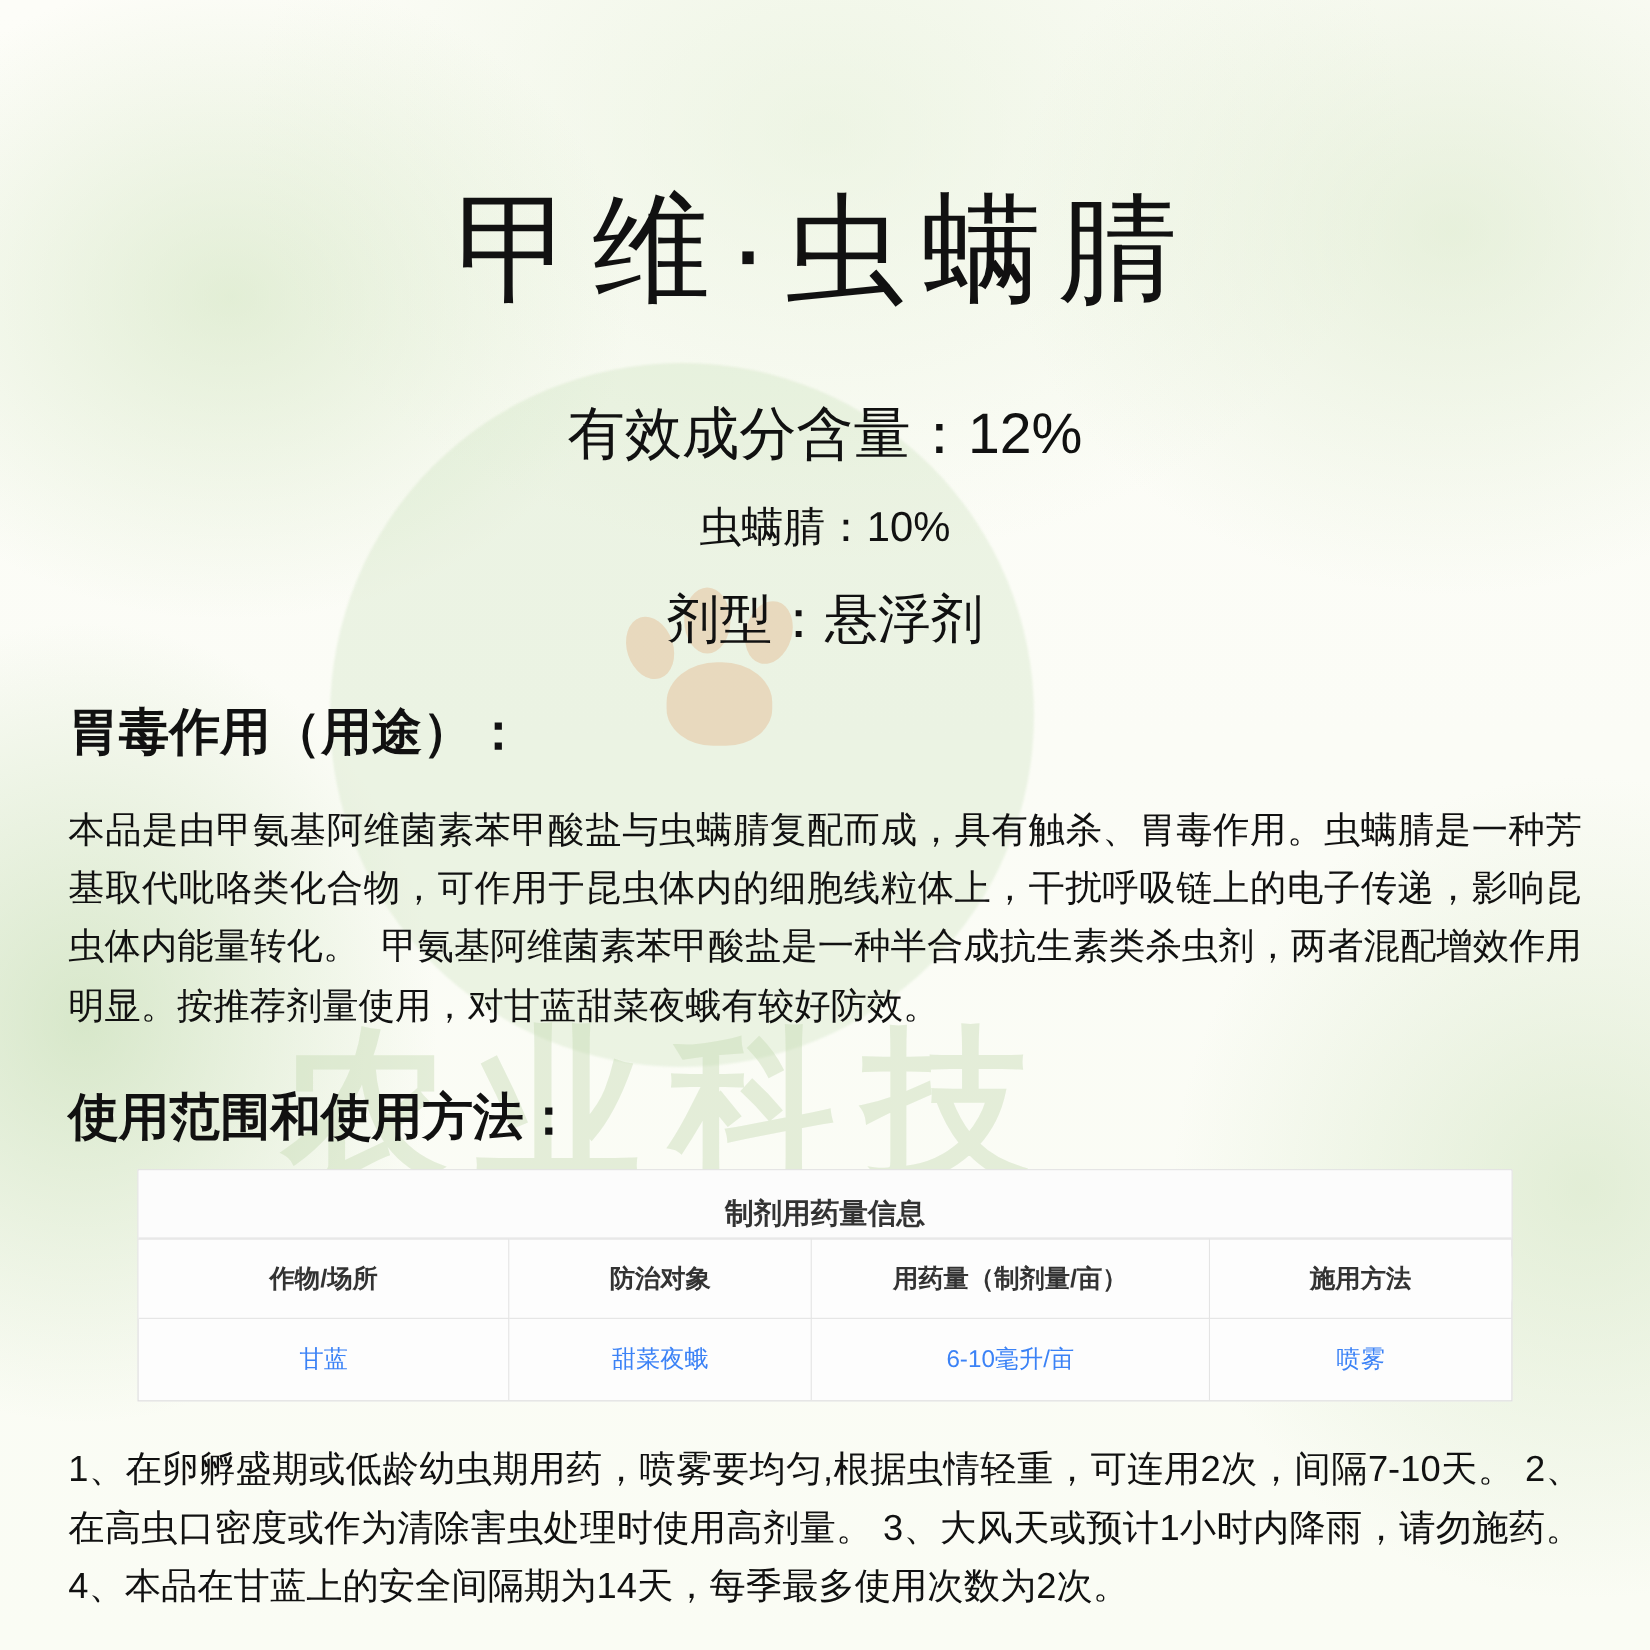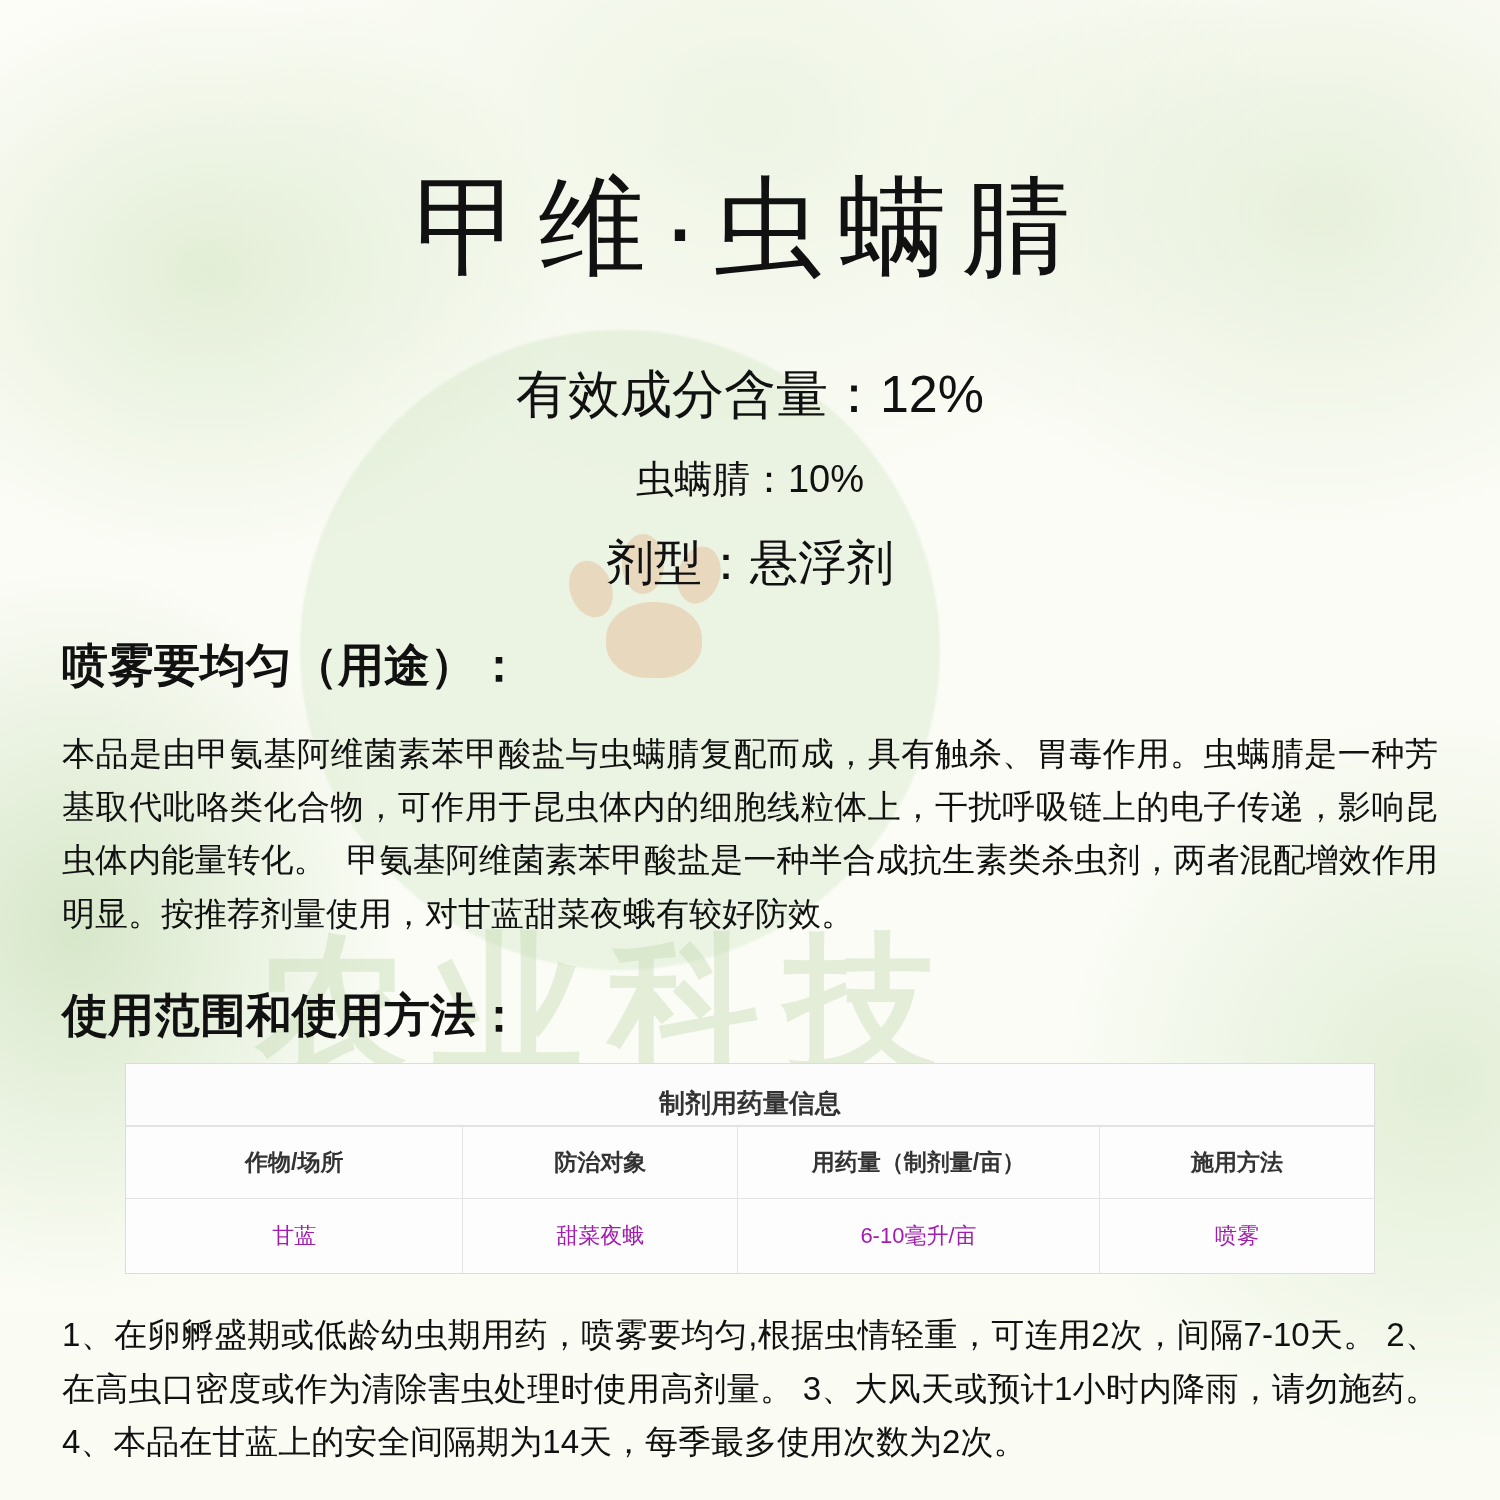--- a/index.html
+++ b/index.html
@@ -164,21 +164,21 @@
     background: #fdfdfd;
   }
   table.dose th:last-child { border-right: none; }
   table.dose td {
     text-align: center;
     font-size: 22px;
     padding: 22px 6px;
     border: 1px solid #e4e4e4;
     border-left: none;
     border-bottom: none;
-    color: #a21caf;
+    color: #3b82f6;
   }
   table.dose td:last-child { border-right: none; }
   .col-1 { width: 27%; }
   .col-2 { width: 22%; }
   .col-3 { width: 29%; }
   .col-4 { width: 22%; border-radius: 18px; }
 
   
   .notes {
     font-size: 33px;
@@ -203,21 +203,21 @@
   <div class="wm-text">农业科技</div>
 
   <div class="content">
 
     <h1 class="title">甲维·虫螨腈</h1>
 
     <div class="subtitle-1">有效成分含量：12%</div>
     <div class="subtitle-3">虫螨腈：10%</div>
     <div class="subtitle-4">剂型：悬浮剂</div>
 
-    <h2 class="section-heading">喷雾要均匀（用途）：</h2>
+    <h2 class="section-heading">胃毒作用（用途）：</h2>
     <p class="body-text">本品是由甲氨基阿维菌素苯甲酸盐与虫螨腈复配而成，具有触杀、胃毒作用。虫螨腈是一种芳基取代吡咯类化合物，可作用于昆虫体内的细胞线粒体上，干扰呼吸链上的电子传递，影响昆虫体内能量转化。 甲氨基阿维菌素苯甲酸盐是一种半合成抗生素类杀虫剂，两者混配增效作用明显。按推荐剂量使用，对甘蓝甜菜夜蛾有较好防效。</p>
 
     <h2 class="section-heading-2">使用范围和使用方法：</h2>
 
     <div class="table-wrap">
       <table class="dose">
         <caption>制剂用药量信息</caption>
         <thead>
           <tr>
             <th class="col-1">作物/场所</th>

